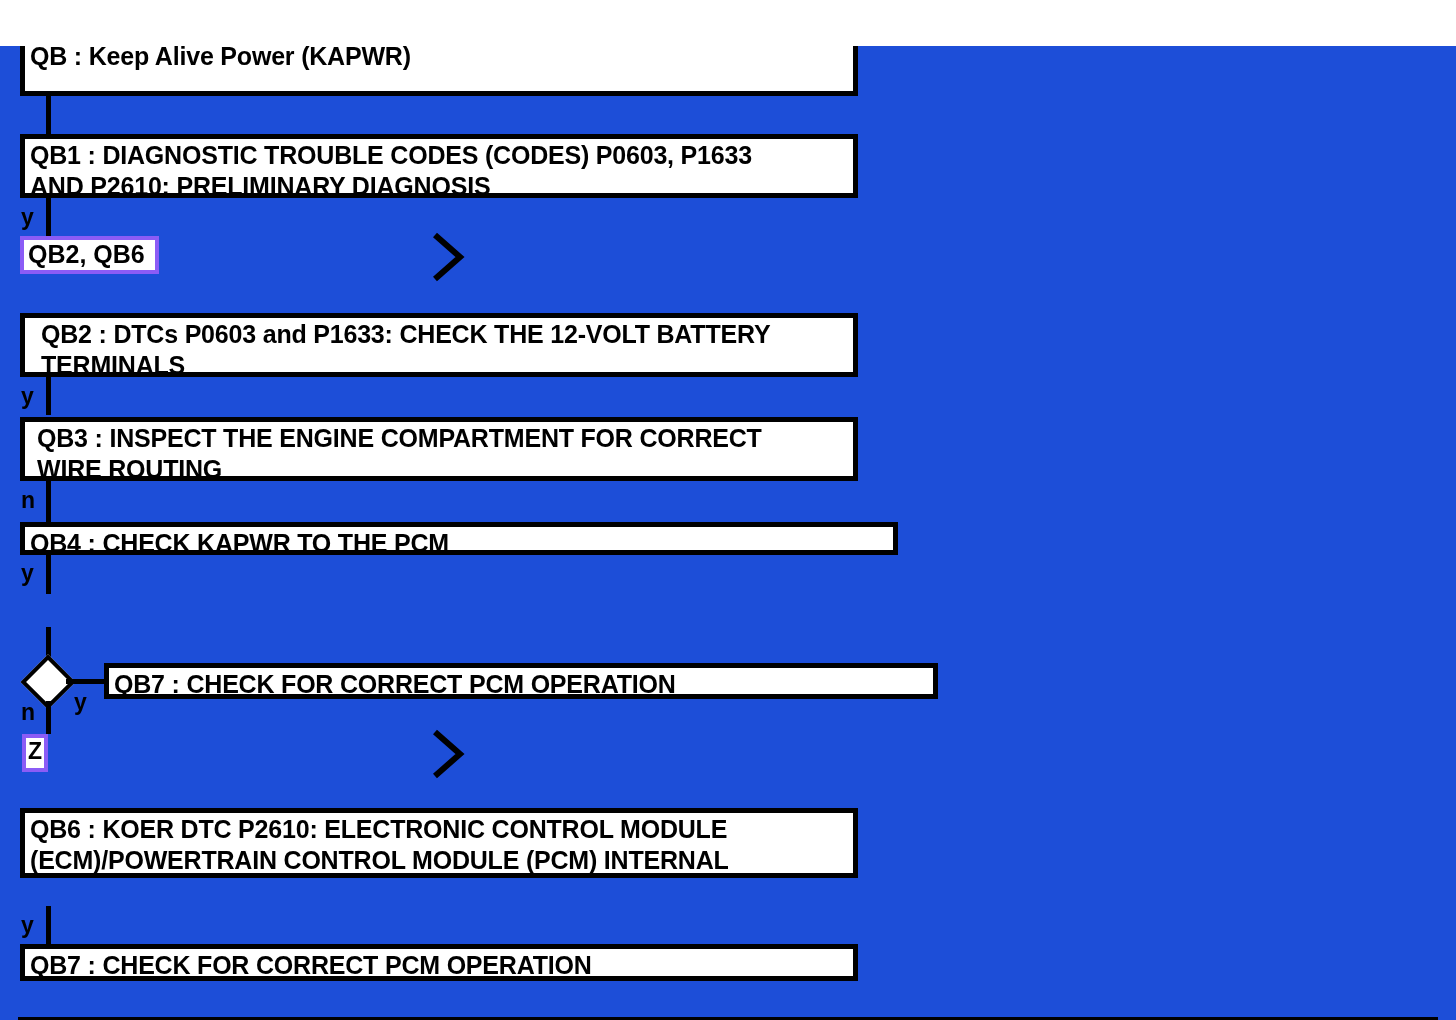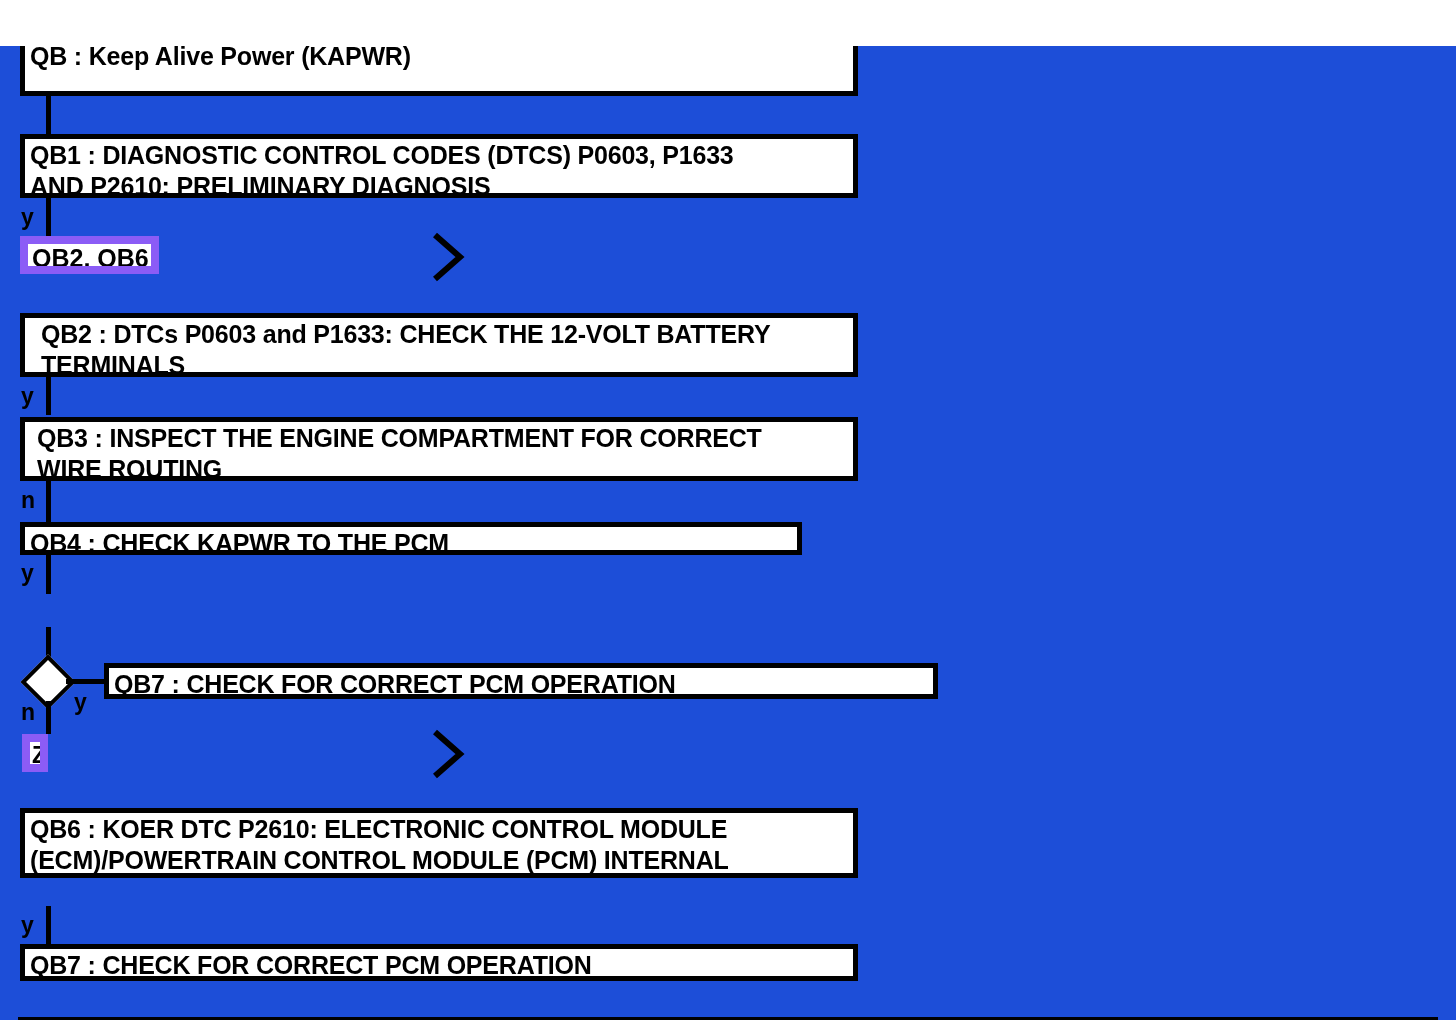--- a/index.html
+++ b/index.html
@@ -36,21 +36,21 @@
   }
   
   .step-box.clipped-top {
     border-top: none;
   }
 
   
   .ref-box {
     position: absolute;
     box-sizing: border-box;
-    border: 8px solid #8b5cf6;
+    border: 4px solid #8b5cf6;
     background: #ffffff;
     color: #000000;
     font-weight: bold;
     font-size: 25px;
     line-height: 28px;
     padding: 0 0 0 4px;
     white-space: nowrap;
     overflow: hidden;
   }
   .ref-box.tiny {
@@ -112,21 +112,21 @@
 </style>
 </head>
 <body>
 
 <div id="canvas">
 
   <div class="step-box clipped-top" style="left:20px; top:-6px; width:838px; height:56px;">QB : Keep Alive Power (KAPWR)</div>
 
   <div class="vline" style="left:46px; top:50px; height:38px;"></div>
 
-  <div class="step-box" style="left:20px; top:88px; width:838px; height:64px;">QB1 : DIAGNOSTIC CONTROL CODES (DTCS) P0603, P1633
+  <div class="step-box" style="left:20px; top:88px; width:838px; height:64px;">QB1 : DIAGNOSTIC TROUBLE CODES (CODES) P0603, P1633
 AND P2610: PRELIMINARY DIAGNOSIS</div>
 
   <div class="vline" style="left:46px; top:152px; height:38px;"></div>
   <div class="branch-label" style="left:21px; top:160px;">y</div>
 
   <div class="ref-box" style="left:20px; top:190px; width:139px; height:38px;">QB2, QB6</div>
 
   <div class="chevron" style="left:430px; top:185px;">
     <svg width="36" height="52" viewBox="0 0 36 52">
       <polyline points="5,4 30,26 5,48" fill="none" stroke="#000000" stroke-width="6" stroke-linecap="butt" stroke-linejoin="miter"></polyline>
@@ -138,21 +138,21 @@
 
   <div class="vline" style="left:46px; top:331px; height:38px;"></div>
   <div class="branch-label" style="left:21px; top:339px;">y</div>
 
   <div class="step-box" style="left:20px; top:371px; width:838px; height:64px;padding-left:12px;">QB3 : INSPECT THE ENGINE COMPARTMENT FOR CORRECT
 WIRE ROUTING</div>
 
   <div class="vline" style="left:46px; top:435px; height:41px;"></div>
   <div class="branch-label" style="left:21px; top:443px;">n</div>
 
-  <div class="step-box" style="left:20px; top:476px; width:782px; height:33px;">QB4 : CHECK KAPWR TO THE PCM</div>
+  <div class="step-box" style="left:20px; top:476px; width:878px; height:33px;">QB4 : CHECK KAPWR TO THE PCM</div>
 
   <div class="vline" style="left:46px; top:509px; height:39px;"></div>
   <div class="branch-label" style="left:21px; top:516px;">y</div>
 
 
   <div class="vline" style="left:46px; top:581px; height:33px;"></div>
 
   <div class="diamond" style="left:26px; top:614px; width:44px; height:44px;">
       <i></i>
     </div>

